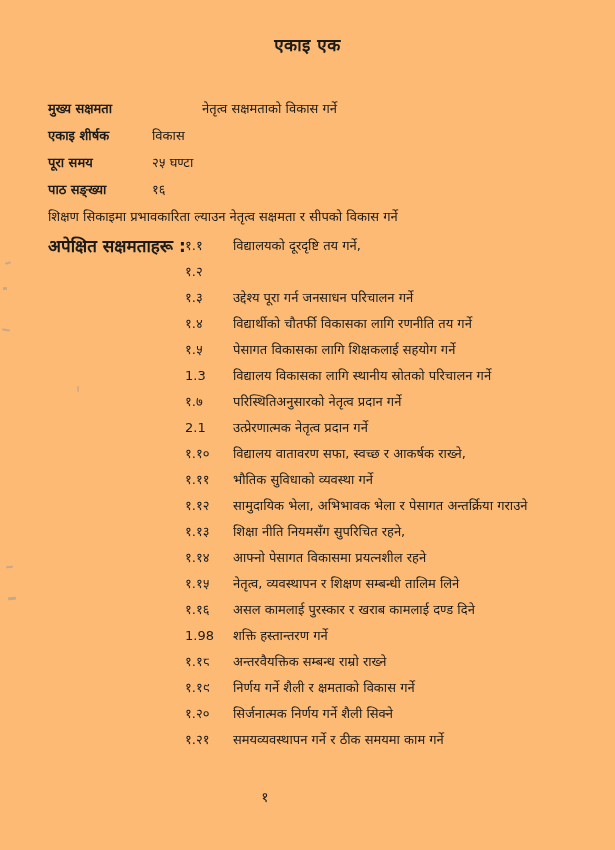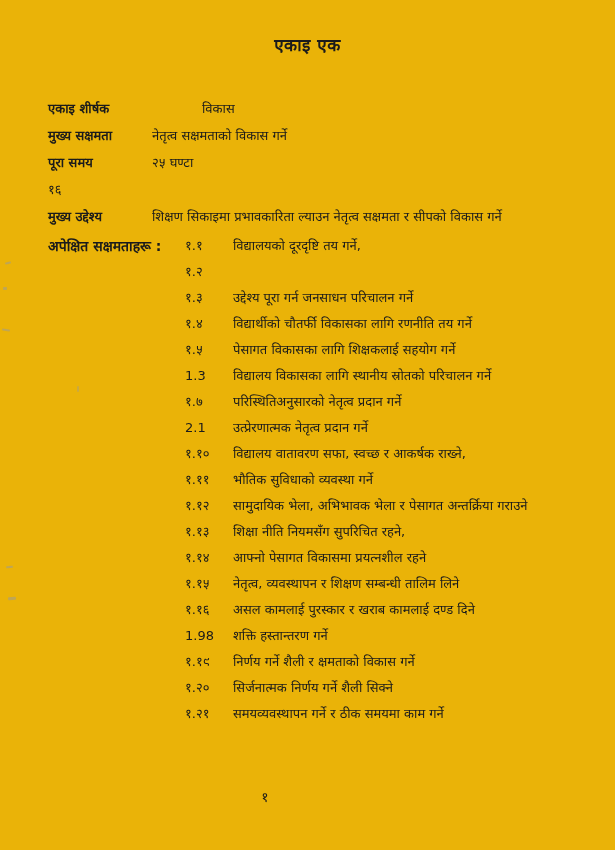--- a/index.html
+++ b/index.html
@@ -1,37 +1,37 @@
 <!DOCTYPE html>
 <html lang="ne"><head>
 <meta charset="utf-8">
 <style>
   html,body{margin:0;padding:0;background:#e8e8e8;}
   .page{
     position:relative;
     width:615px;height:850px;
-    background:#eab308;
+    background:#fdba74;
     font-family:"DejaVu Sans","Liberation Sans",sans-serif;
     color:#1b1b1b;
     overflow:hidden;
     box-shadow:0 0 4px rgba(0,0,0,.2);
   }
   .title{
     position:absolute;top:33px;left:0;right:0;
     text-align:center;
     font-weight:bold;font-size:17px;
     letter-spacing:.5px;
   }
   .meta{position:absolute;top:95px;left:48px;right:14px;}
   .meta-row{display:flex;align-items:baseline;height:27px;line-height:27px;}
   .meta-label{min-width:104px;flex-shrink:0;font-weight:bold;font-size:13px;white-space:nowrap;}
   .meta-value{font-size:13px;white-space:nowrap;}
   .meta-row:first-child .meta-value{padding-left:50px;}
   .expected{position:absolute;top:233px;left:48px;display:flex;align-items:flex-start;}
-  .exp-label{width:137px;flex-shrink:0;font-weight:bold;font-size:14px;line-height:26px;white-space:nowrap;}
+  .exp-label{width:137px;flex-shrink:0;font-weight:bold;font-size:17px;line-height:26px;white-space:nowrap;}
   .items{}
   .item{display:flex;height:26px;line-height:26px;font-size:13px;align-items:flex-end;}
   .item-num{width:48px;flex-shrink:0;}
   .item-text{white-space:nowrap;}
   .pagenum{position:absolute;top:787px;left:0;width:530px;text-align:center;font-size:14px;}
   .artifact{position:absolute;background:#9a9a96;border-radius:1px;opacity:.55;}
   .a1{left:5px;top:262px;width:6px;height:2px;transform:rotate(-12deg);}
   .a2{left:3px;top:287px;width:4px;height:3px;}
   .a3{left:2px;top:329px;width:8px;height:2px;transform:rotate(8deg);}
   .a4{left:77px;top:386px;width:2px;height:6px;opacity:.4;}
@@ -39,36 +39,36 @@
   .a6{left:8px;top:597px;width:8px;height:3px;transform:rotate(-4deg);}
 </style>
 </head>
 <body>
 
 <div class="page">
   <div class="title">एकाइ एक</div>
 
   <div class="meta" id="meta">
       <div class="meta-row">
+        <span class="meta-label">मुख्य सक्षमता</span>
+        <span class="meta-value">नेतृत्व सक्षमताको विकास गर्ने</span>
+      </div>
+      <div class="meta-row">
         <span class="meta-label">एकाइ शीर्षक</span>
         <span class="meta-value">विकास</span>
-      </div>
-      <div class="meta-row">
-        <span class="meta-label">मुख्य सक्षमता</span>
-        <span class="meta-value">नेतृत्व सक्षमताको विकास गर्ने</span>
       </div>
       <div class="meta-row">
         <span class="meta-label">पूरा समय</span>
         <span class="meta-value">२५ घण्टा</span>
       </div>
       <div class="meta-row">
+        <span class="meta-label">पाठ सङ्ख्या</span>
         <span class="meta-value">१६</span>
       </div>
       <div class="meta-row">
-        <span class="meta-label">मुख्य उद्देश्य</span>
         <span class="meta-value">शिक्षण सिकाइमा प्रभावकारिता ल्याउन नेतृत्व सक्षमता र सीपको विकास गर्ने</span>
       </div>
     </div>
 
   <div class="expected">
     <div class="exp-label">अपेक्षित सक्षमताहरू :</div>
     <div class="items" id="items">
         <div class="item">
           <span class="item-num">१.१</span>
           <span class="item-text">विद्यालयको दूरदृष्टि तय गर्ने,</span>
@@ -126,20 +126,24 @@
         </div>
         <div class="item">
           <span class="item-num">१.१६</span>
           <span class="item-text">असल कामलाई पुरस्कार र खराब कामलाई दण्ड दिने</span>
         </div>
         <div class="item">
           <span class="item-num">1.98</span>
           <span class="item-text">शक्ति हस्तान्तरण गर्ने</span>
         </div>
         <div class="item">
+          <span class="item-num">१.१८</span>
+          <span class="item-text">अन्तरवैयक्तिक सम्बन्ध राम्रो राख्ने</span>
+        </div>
+        <div class="item">
           <span class="item-num">१.१९</span>
           <span class="item-text">निर्णय गर्ने शैली र क्षमताको विकास गर्ने</span>
         </div>
         <div class="item">
           <span class="item-num">१.२०</span>
           <span class="item-text">सिर्जनात्मक निर्णय गर्ने शैली सिक्ने</span>
         </div>
         <div class="item">
           <span class="item-num">१.२१</span>
           <span class="item-text">समयव्यवस्थापन गर्ने र ठीक समयमा काम गर्ने</span>

